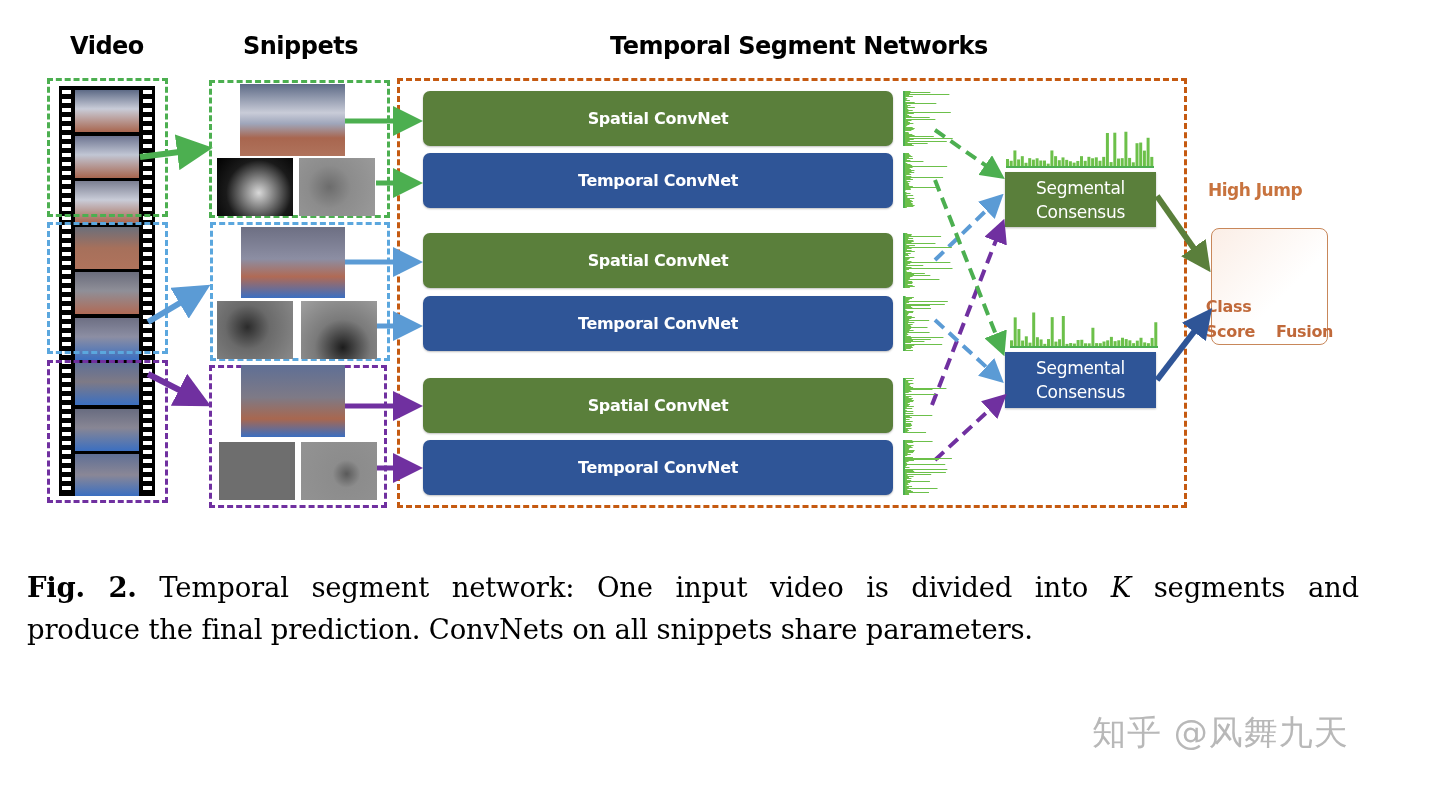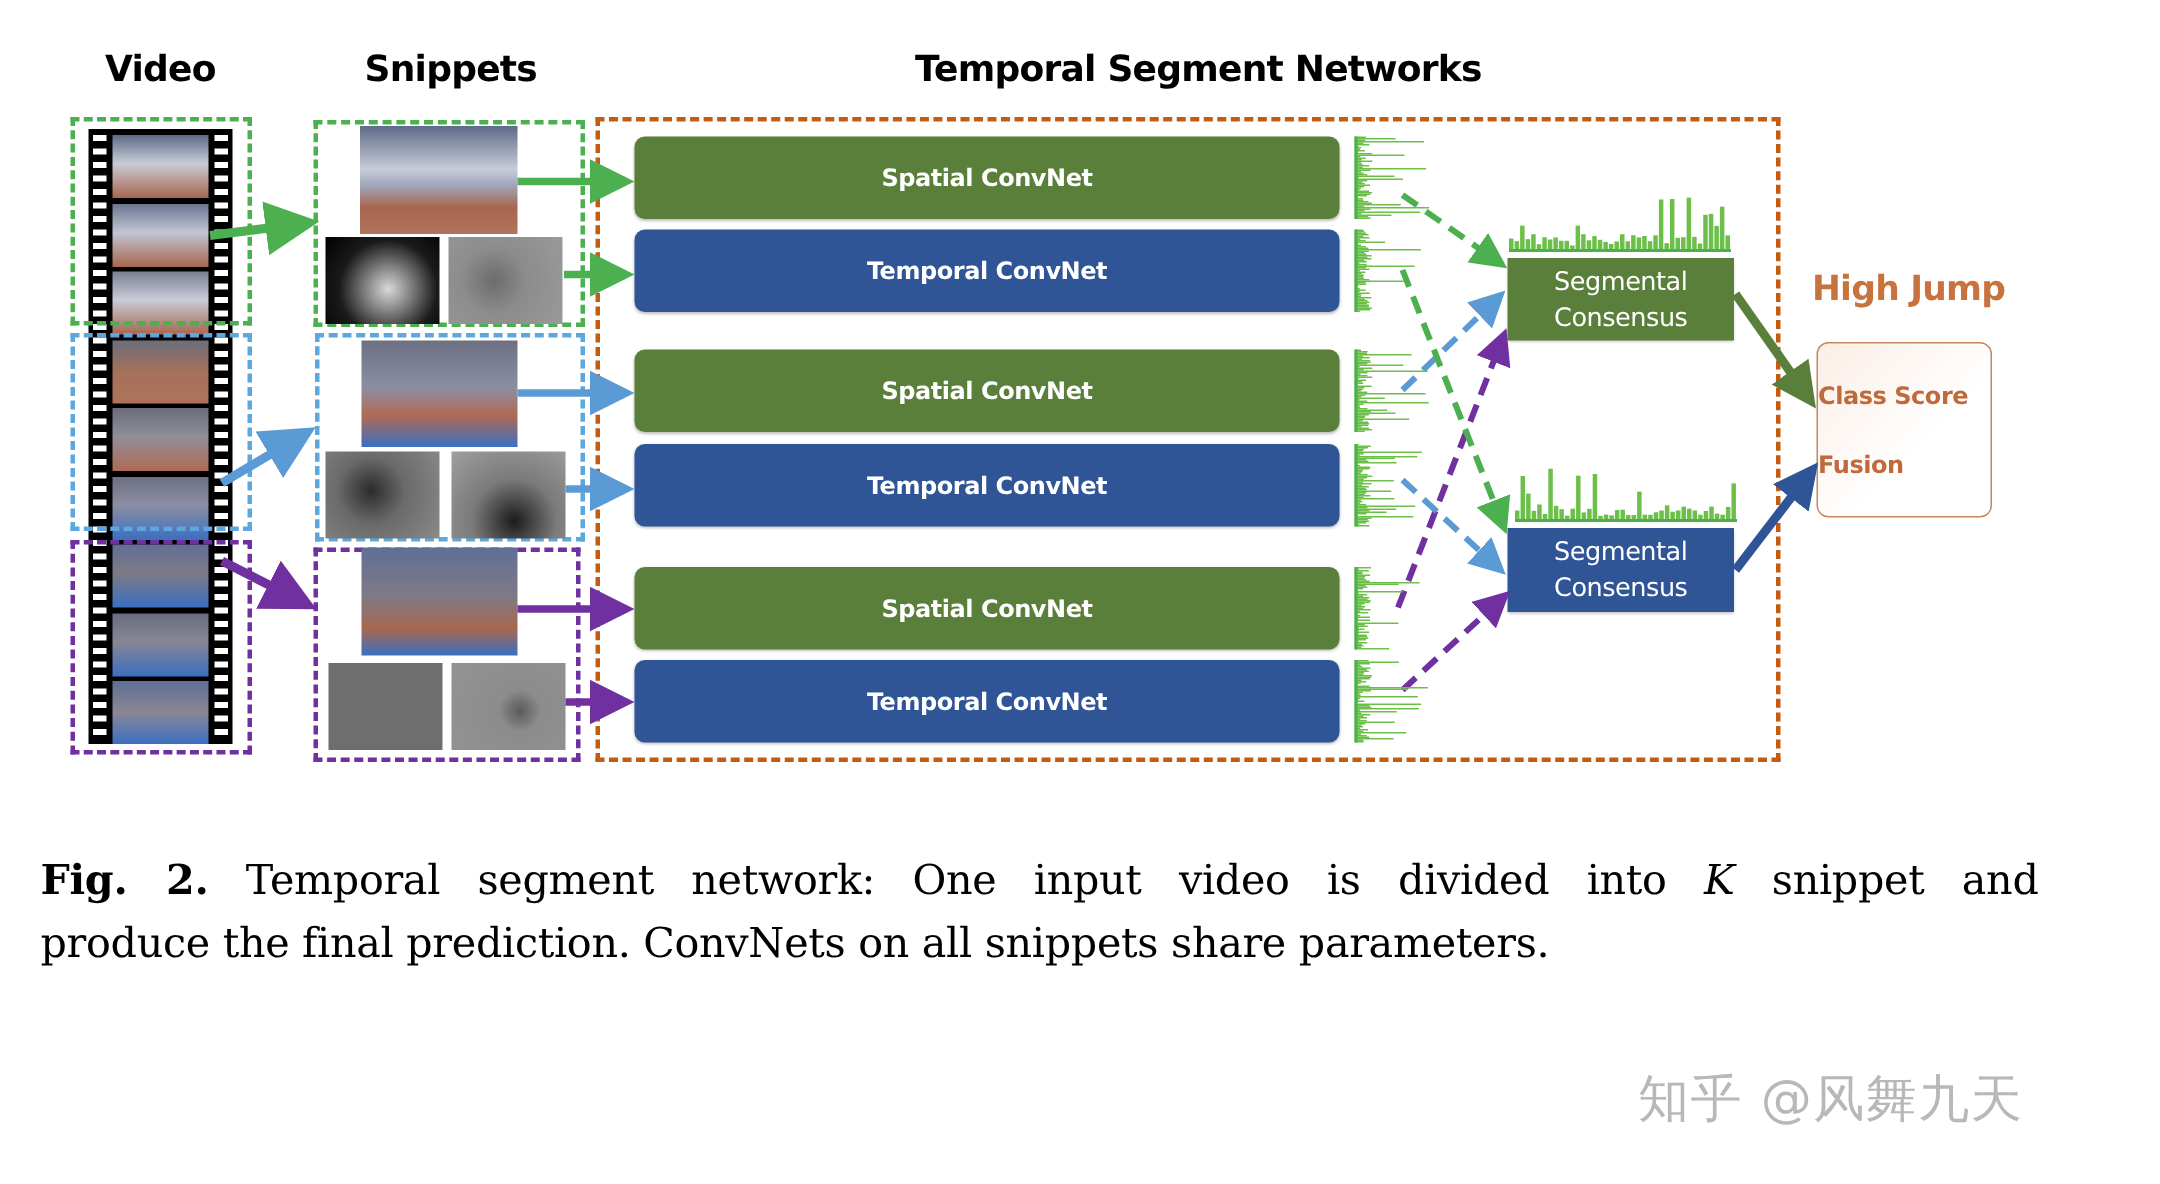--- a/index.html
+++ b/index.html
@@ -5,22 +5,22 @@
   html, body { margin:0; padding:0; background:#ffffff; }
   body { width:1440px; height:789px; position:relative; overflow:hidden; font-family:"DejaVu Sans", sans-serif; }
   .col-title { position:absolute; font-family:"DejaVu Sans", sans-serif; font-weight:bold; font-size:24px; color:#000; letter-spacing:-0.5px; }
   .dash { position:absolute; box-sizing:border-box; border-style:dashed; border-width:3px; }
   .film { position:absolute; background:#000; }
   .sprocket { position:absolute; width:9px; height:4px; background:#fff; }
   .frame { position:absolute; }
   .thumb { position:absolute; }
   .net { position:absolute; border-radius:7px; color:#fff; font-family:"DejaVu Sans", sans-serif; font-weight:bold; font-size:16px; display:flex; align-items:center; justify-content:center; letter-spacing:-0.3px; box-shadow:0 1px 2px rgba(0,0,0,0.25);}
   .cons { position:absolute; color:#fff; font-family:"DejaVu Sans", sans-serif; font-size:17px; display:flex; flex-direction:column; align-items:center; justify-content:center; line-height:24px; letter-spacing:-0.3px; box-shadow:0 1px 2px rgba(0,0,0,0.25);}
-  .fusion { position:absolute; left:1211px; top:228px; width:117px; height:117px; border:1.5px solid #c8875a; border-radius:8px; box-sizing:border-box; background:linear-gradient(135deg,#fbeee6 0%, #ffffff 60%); color:#c0693a; font-weight:bold; font-size:16px; display:flex; flex-direction:column; align-items:flex-start; justify-content:center; line-height:25px; letter-spacing:-0.3px;gap:21px;}
-  .label-hj { position:absolute; left:1208px; top:180px; color:#c8733e; font-weight:bold; font-size:23px; letter-spacing:-0.5px;}
+  .fusion { position:absolute; left:1211px; top:228px; width:117px; height:117px; border:1.5px solid #c8875a; border-radius:8px; box-sizing:border-box; background:linear-gradient(135deg,#fbeee6 0%, #ffffff 60%); color:#c0693a; font-weight:bold; font-size:16px; display:flex; flex-direction:row; align-items:flex-end; justify-content:center; line-height:25px; letter-spacing:-0.3px;gap:21px;}
+  .label-hj { position:absolute; left:1208px; top:180px; color:#c8733e; font-weight:bold; font-size:17px; letter-spacing:-0.5px;}
   .caption { position:absolute; left:27px; top:566px; width:1332px; font-family:"DejaVu Serif", serif; font-size:27.5px; line-height:42.4px; color:#000; text-align:justify; letter-spacing:-0.2px;}
   .caption .fig { font-weight:bold; }
   .caption .k { font-style:italic; }
   .caption p { margin:0; text-align:justify; text-align-last:justify; white-space:nowrap; }
   .caption p.last { text-align-last:left; }
   .watermark { position:absolute; left:1092px; top:710px; font-size:34px; color:rgba(160,160,160,0.75); font-family:"DejaVu Sans", sans-serif; letter-spacing:1px;}
   svg.overlay { position:absolute; left:0; top:0; }
 </style>
 </head>
 <body>
@@ -642,17 +642,17 @@
       <rect x="1139.5" y="337.7593964334705" width="3" height="8.240603566529494" fill="#6cc04a"></rect>
       <rect x="1143.2" y="342.3885459533608" width="3" height="3.6114540466392318" fill="#6cc04a"></rect>
       <rect x="1146.9" y="343.1740740740741" width="3" height="2.825925925925926" fill="#6cc04a"></rect>
       <rect x="1150.6" y="337.94314128943756" width="3" height="8.056858710562414" fill="#6cc04a"></rect>
       <rect x="1154.3" y="322.2528120713306" width="3" height="23.747187928669412" fill="#6cc04a"></rect>
       <rect x="1010" y="346" width="148" height="2" fill="#4caf50"></rect>
     </g>
 </svg>
 
 <div class="caption">
-  <p><span class="fig">Fig. 2.</span><span> Temporal segment network: One input video is divided into </span><span class="k">K</span><span> snippet and</span></p>
+  <p><span class="fig">Fig. 2.</span><span> Temporal segment network: One input video is divided into </span><span class="k">K</span><span> segments and</span></p>
   <p class="last">produce the final prediction. ConvNets on all snippets share parameters.</p>
 </div>
 
 <div class="watermark">知乎 @风舞九天</div>
 
 </body></html>

